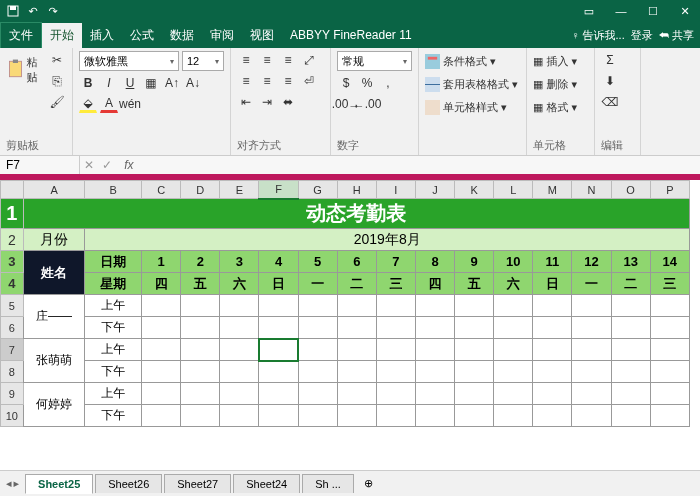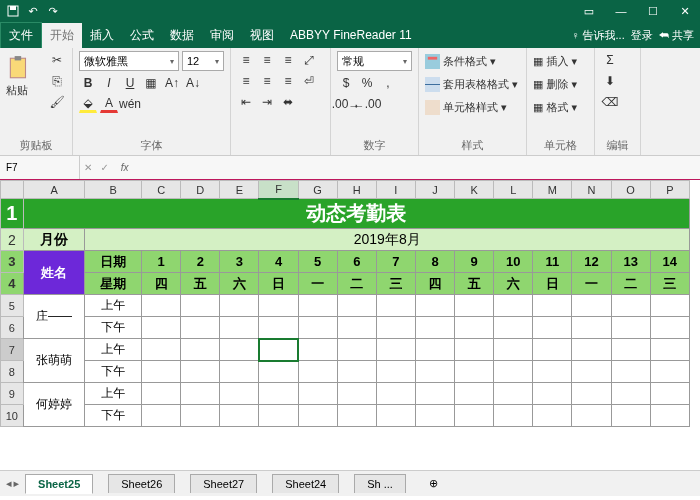--- a/index.html
+++ b/index.html
@@ -6,58 +6,58 @@
 body{background:#fff;width:700px;height:500px;overflow:hidden;font-size:12px}
 .titlebar{background:#0a6445;height:22px;display:flex;align-items:center;color:#fff;font-size:11px;position:relative}
 .titlebar .qat{display:flex;gap:6px;padding:0 6px}
 .titlebar .qat span{width:14px;height:14px;display:flex;align-items:center;justify-content:center}
 .titlebar .title{position:absolute;left:50%;transform:translateX(-50%);}
 .titlebar .wc{margin-left:auto;display:flex;gap:2px}
 .titlebar .wc span{width:30px;height:22px;display:flex;align-items:center;justify-content:center}
 .menubar{background:#0a6445;height:26px;display:flex;align-items:center;color:#fff;font-size:12px}
 .tab{padding:4px 8px;cursor:default}
 .tab.file{background:#0a6445;border:1px solid #2a8a65;border-bottom:none}
-.tab.active{background:#f1f1f1;color:#737373}
+.tab.active{background:#f1f1f1;color:#14532d}
 .menubar .right{margin-left:auto;display:flex;align-items:center;gap:6px;padding-right:6px}
 .menubar .right span{font-size:11px}
 .ribbon{background:#f1f1f1;border-bottom:1px solid #ccc;height:108px;display:flex}
 .grp{border-right:1px solid #d4d4d4;padding:3px 6px 2px;display:flex;flex-direction:column;position:relative}
-.grp .lbl{text-align:center;font-size:11px;color:#666;margin-top:auto;padding-top:2px}
+.grp .lbl{text-align:left;font-size:11px;color:#666;margin-top:auto;padding-top:2px}
 .grp .body{display:flex;align-items:flex-start;gap:4px;flex:1}
-.bigbtn{display:flex;flex-direction:column;justify-content:center;width:38px;padding-top:4px;font-size:11px;color:#333}
+.bigbtn{display:flex;flex-direction:row;align-items:center;justify-content:center;width:38px;padding-top:4px;font-size:11px;color:#333}
 .bigbtn .ic{width:26px;height:26px;margin-bottom:2px}
 .col{display:flex;flex-direction:column;gap:3px}
 .row{display:flex;gap:3px;align-items:center}
 .combo{border:1px solid #aaa;background:#fff;height:20px;display:flex;align-items:center;padding:0 4px;font-size:11px}
 .combo .dd{margin-left:auto;font-size:8px;color:#666}
 .ibtn{width:18px;height:18px;border:1px solid transparent;display:flex;align-items:center;justify-content:center;font-size:12px;color:#333}
 .ibtn.b{font-weight:bold}.ibtn.i{font-style:italic}.ibtn.u{text-decoration:underline}
 .rmenu{font-size:11px;color:#333;display:flex;align-items:center;gap:3px;height:20px}
 .rmenu .ic{width:15px;height:15px}
-.fbar{height:24px;background:#f7f7f7;border-bottom:1px solid #be185d;display:flex;align-items:center;font-size:10px}
+.fbar{height:24px;background:#f7f7f7;border-bottom:6px solid #be185d;display:flex;align-items:center;font-size:12px}
 .nbox{width:80px;border-right:1px solid #ccc;padding:0 6px;height:100%;display:flex;align-items:center}
 .fbar .fx{padding:0 8px;font-style:italic;color:#666}
 .grid-wrap{position:relative;height:290px;overflow:hidden;background:#fff}
 table{border-collapse:collapse;table-layout:fixed}
 .colhdr th,.rowhdr{background:#e6e6e6;border:1px solid #bbb;font-weight:normal;font-size:11px;color:#333;text-align:center}
 .colhdr th{height:18px}
 .rowhdr{width:22px}
 .colhdr th.sel{background:#c8e0c8;border-bottom:2px solid #197b30}
 td{border:1px solid #999;height:22px;font-size:12px;text-align:center;padding:0}
 .banner td{background:#29a329;color:#fff;font-size:20px;font-weight:bold;height:30px}
 .mrow td{background:#d4f0c4;font-size:14px;height:22px}
-.mrow .ml{font-weight:bold}
+.mrow .ml{font-weight:normal}
 .hrow td{background:#8fd66f;font-weight:bold;height:22px;font-size:13px}
-.hrow .name{background:#6d28d9;color:#fff}
+.hrow .name{background:#0f172a;color:#fff}
 .drow td{height:22px}
 .drow .nm{font-size:12px}
 .sel-cell{outline:2px solid #197b30;outline-offset:-1px}
 .sheetbar{height:26px;background:#f1f1f1;border-top:1px solid #ccc;display:flex;align-items:center;font-size:11px}
 .sheetbar .nav{display:flex;gap:2px;padding:0 6px;color:#666}
-.stab{border:1px solid #aaa;border-bottom:none;padding:3px 12px;background:#e6e6e6;margin-right:15px}
+.stab{border:1px solid #aaa;border-bottom:none;padding:3px 12px;background:#e6e6e6;margin-right:2px}
 .stab.active{background:#fff;border-bottom:1px solid #fff;color:#0a6445;font-weight:bold}
 .corner{width:22px;background:#e6e6e6;border:1px solid #bbb}
 svg{display:block}
 </style>
 </head>
 <body>
 
 <div class="titlebar">
   <div class="qat">
     <span>
@@ -133,21 +133,20 @@
         <span class="ibtn">A↑</span>
         <span class="ibtn">A↓</span>
       </div>
       <div class="row">
         <span class="ibtn" style="border-bottom:3px solid #ffeb3b">⬙</span>
         <span class="ibtn" style="border-bottom:3px solid #e53935">A</span>
         <span class="ibtn">wén</span>
       </div>
     </div>
       </div>
-    <div class="lbl">字体</div>
   </div>
 
   <div class="grp" style="width:100px">
     <div class="body">
         <div class="col">
       <div class="row">
         <span class="ibtn">≡</span>
         <span class="ibtn">≡</span>
         <span class="ibtn">≡</span>
         <span class="ibtn">⤢</span>
@@ -158,20 +157,21 @@
         <span class="ibtn">≡</span>
         <span class="ibtn">⏎</span>
       </div>
       <div class="row">
         <span class="ibtn">⇤</span>
         <span class="ibtn">⇥</span>
         <span class="ibtn">⬌</span>
       </div>
     </div>
       </div>
+    <div class="lbl">对齐方式</div>
   </div>
 
   <div class="grp" style="width:88px">
     <div class="body">
         <div class="col" style="width:100%">
       <div class="combo">
             <span>常规</span>
             <span class="dd">▾</span>
           </div>
       <div class="row">
@@ -197,21 +197,20 @@
             </svg><span>条件格式</span> ▾</div>
       <div class="rmenu"><svg class="ic" viewBox="0 0 16 16">
               <rect width="16" height="16" fill="#cde"></rect>
               <line x1="0" y1="8" x2="16" y2="8" stroke="#369"></line>
             </svg><span>套用表格格式</span> ▾</div>
       <div class="rmenu"><svg class="ic" viewBox="0 0 16 16">
               <rect width="16" height="16" fill="#edc"></rect>
             </svg><span>单元格样式</span> ▾</div>
     </div>
       </div>
-    <div class="lbl">样式</div>
   </div>
 
   <div class="grp" style="width:68px">
     <div class="body">
         <div class="col">
       <div class="rmenu">▦ <span>插入</span> ▾</div>
       <div class="rmenu">▦ <span>删除</span> ▾</div>
       <div class="rmenu">▦ <span>格式</span> ▾</div>
     </div>
       </div>

